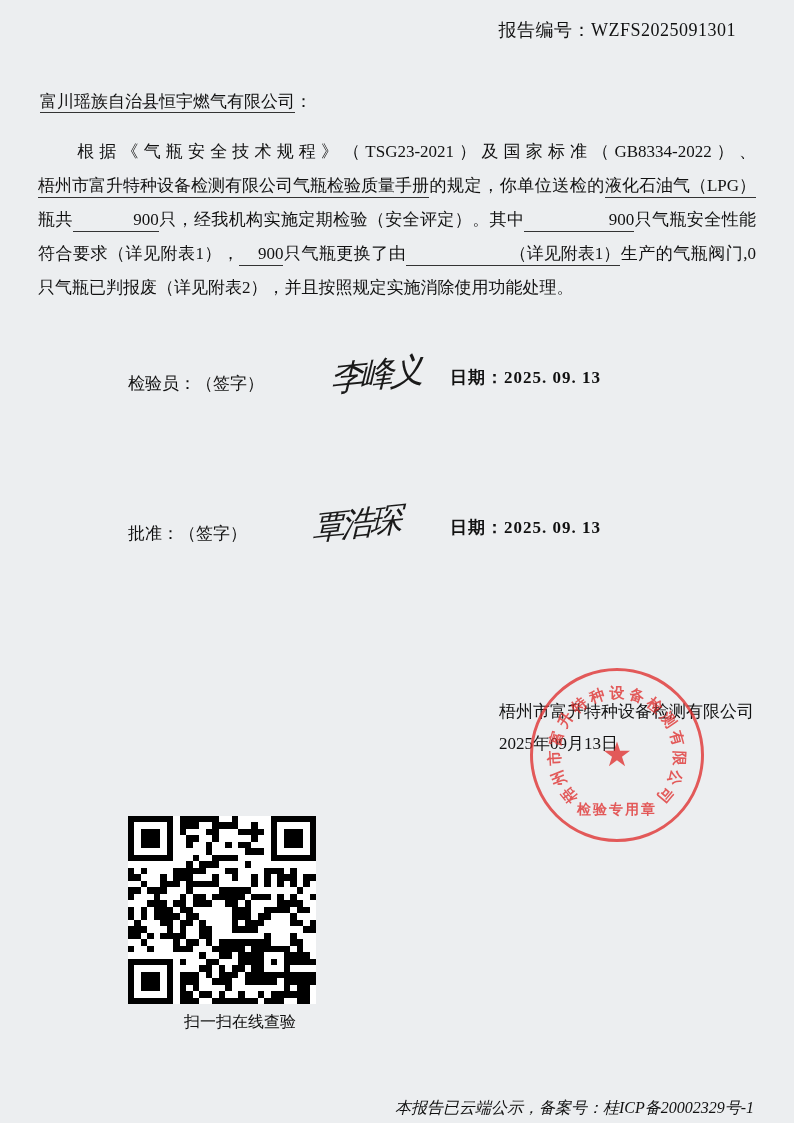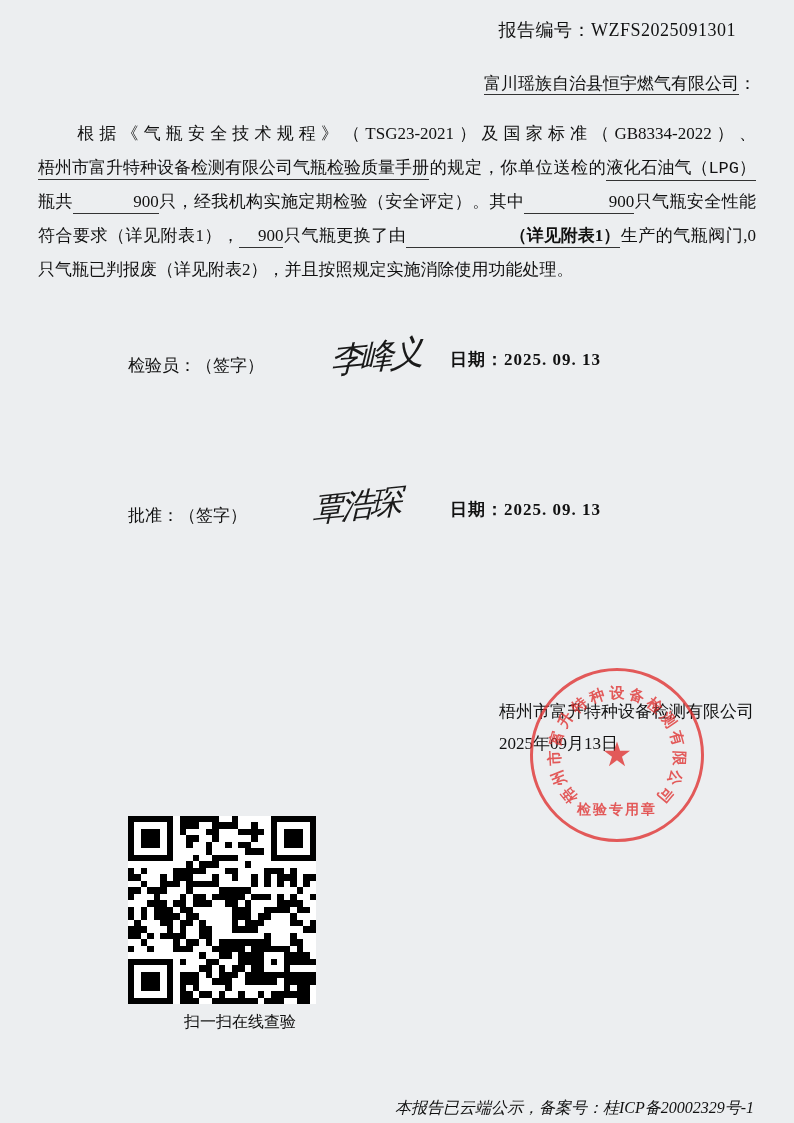--- a/index.html
+++ b/index.html
@@ -31,24 +31,23 @@
     font-family: "Liberation Sans", "DejaVu Sans", sans-serif;
   }
   .report-no {
     text-align: right;
     font-size: 18px;
     margin-top: 18px;
     padding-right: 20px;
     letter-spacing: 0.5px;
   }
   .addressee {
-    margin-top: 30px;
+    margin-top: 48px;
     font-size: 17px;
     padding-left: 2px;
-    text-align: right;
   }
   .addressee .u {
     border-bottom: 1px solid #333;
     padding-bottom: 1px;
   }
   .body-text {
     margin-top: 22px;
     font-size: 17px;
     line-height: 34px;
     text-align: justify;
@@ -58,25 +57,25 @@
     width: 34px;
   }
   .fill {
     display: inline-block;
     border-bottom: 1px solid #333;
     text-align: right;
     line-height: 22px;
     vertical-align: baseline;
   }
   .fill.w-company { min-width: 268px; }
-  .fill.w-medium { min-width: 140px; font-family: Liberation Mono, monospace; }
+  .fill.w-medium { min-width: 140px; }
   .fill.w-count { min-width: 86px; }
   .fill.w-count2 { min-width: 110px; }
   .fill.w-small { min-width: 44px; }
-  .fill.w-valve { min-width: 214px; font-weight: bold; }
+  .fill.w-valve { min-width: 214px; }
 
   .sign-block {
     margin-top: 46px;
     position: relative;
     height: 140px;
   }
   .sign-row {
     position: relative;
     font-size: 17px;
     height: 60px;

